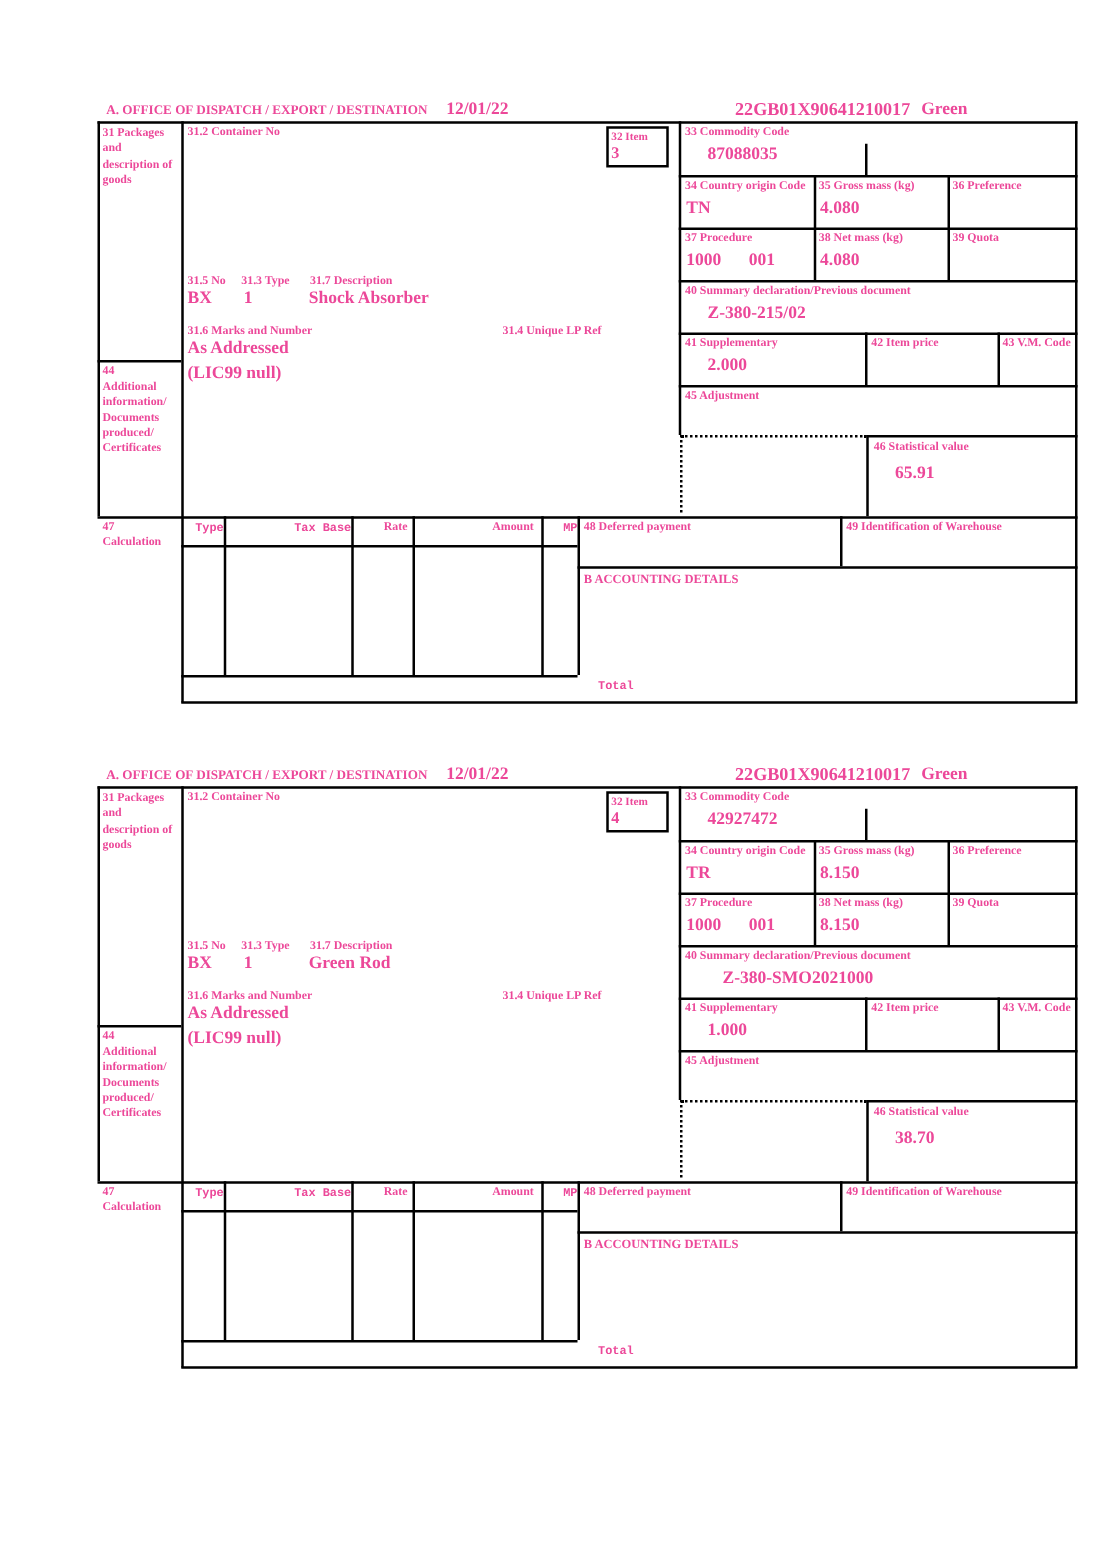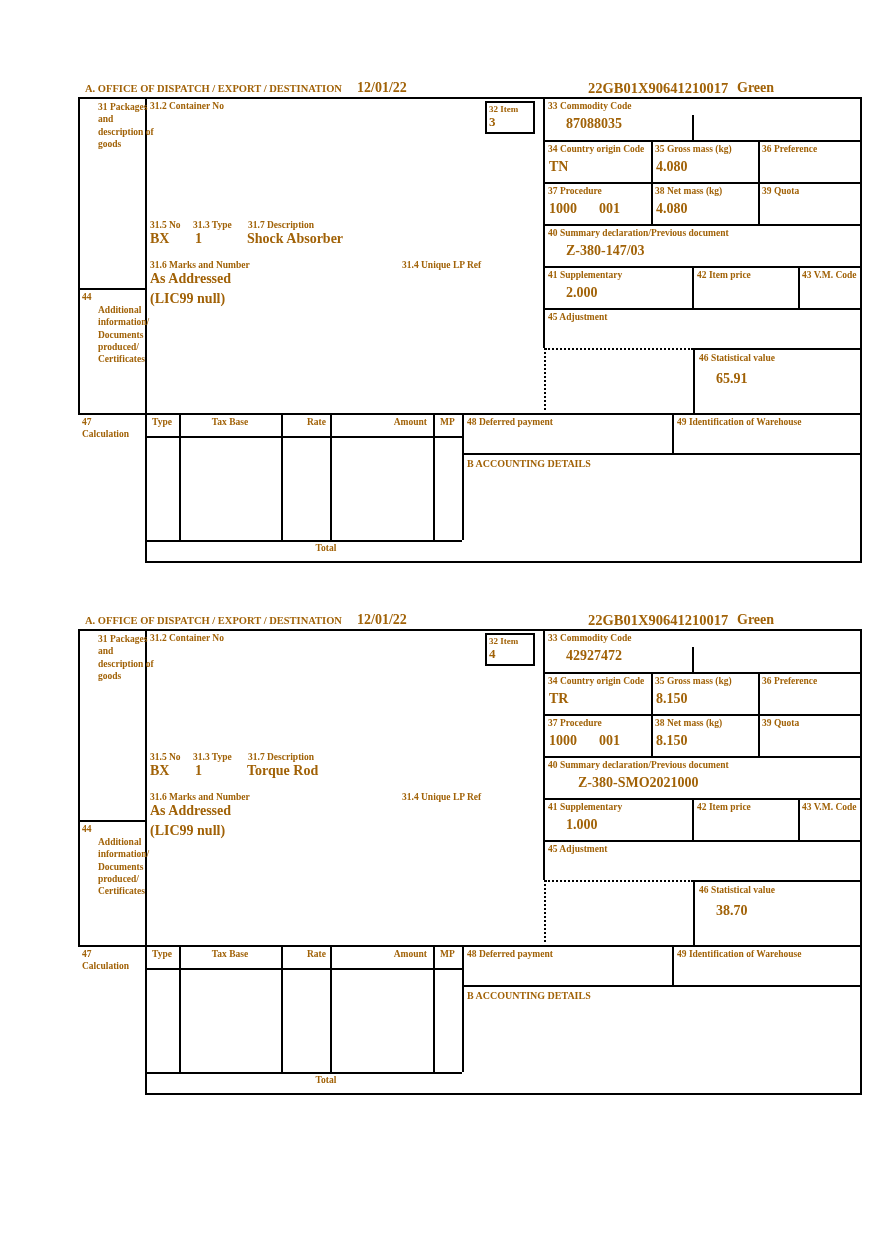--- a/index.html
+++ b/index.html
@@ -1,30 +1,30 @@
 <!DOCTYPE html>
 <html><head>
 <meta charset="utf-8">
 <style>
   html,body{margin:0;padding:0;background:#fff;}
   #page{position:relative;width:882px;height:1250px;background:#fff;overflow:hidden;
-        font-family:"Liberation Serif","DejaVu Serif",serif;color:#a16207;}
+        font-family:"Liberation Serif","DejaVu Serif",serif;color:#ec4899;}
   .sec{position:absolute;left:78px;width:784px;height:482px;}
   .sec div{position:absolute;}
   .lbl{font-size:9.5px;font-weight:bold;line-height:1.2;white-space:nowrap;}
-  .lblw{font-size:9.5px;font-weight:bold;line-height:1.3;white-space:normal;margin-left:16px;}
+  .lblw{font-size:9.5px;font-weight:bold;line-height:1.3;white-space:normal;}
   .val{font-size:14px;font-weight:bold;white-space:nowrap;}
   .hline{height:0;border-top:2px solid #000;}
   .vline{width:0;border-left:2px solid #000;}
   .hdot{height:0;border-top:2px dotted #000;}
   .vdot{width:0;border-left:2px dotted #000;}
   .box{border:2px solid #000;}
   .office{font-size:10.5px;font-weight:bold;white-space:nowrap;}
   .bhead{font-size:10px;font-weight:bold;white-space:nowrap;}
-  .ctr{text-align:center;}
+  .ctr{text-align:right;font-family:Liberation Mono, monospace;}
   .rgt{text-align:right;}
 </style>
 </head>
 <body>
 
 <div id="page">
   <div class="sec" style="top: 80px;">
 
     <div class="office" style="left:7px;top:3px">A.  OFFICE OF DISPATCH / EXPORT / DESTINATION</div>
     <div class="val" style="left:279px;top:0px">12/01/22</div>
@@ -96,21 +96,21 @@
     <div class="lbl" style="left:684px;top:64px">36 Preference</div>
 
     <div class="lbl" style="left:470px;top:106px">37 Procedure</div>
     <div class="val" style="left:471px;top:121px">1000</div>
     <div class="val" style="left:521px;top:121px">001</div>
     <div class="lbl" style="left:577px;top:106px">38 Net mass (kg)</div>
     <div class="val" style="left:578px;top:121px">4.080</div>
     <div class="lbl" style="left:684px;top:106px">39 Quota</div>
 
     <div class="lbl" style="left:470px;top:148px">40 Summary declaration/Previous document</div>
-    <div class="val" style="left:488px;top:163px">Z-380-147/03</div>
+    <div class="val" style="left:488px;top:163px">Z-380-215/02</div>
 
     <div class="lbl" style="left:470px;top:190px">41 Supplementary</div>
     <div class="val" style="left:488px;top:205px">2.000</div>
     <div class="lbl" style="left:619px;top:190px">42 Item price</div>
     <div class="lbl" style="left:724px;top:190px">43 V.M. Code</div>
 
     <div class="lbl" style="left:470px;top:232px">45 Adjustment</div>
 
     <div class="lbl" style="left:621px;top:273px">46 Statistical value</div>
     <div class="val" style="left:638px;top:291px">65.91</div>
@@ -173,21 +173,21 @@
     <div class="lblw" style="left:4px;top:21px;width:58px">31 Packages and description of goods</div>
     <div class="lbl" style="left:4px;top:212px">44</div>
     <div class="lblw" style="left:4px;top:224px;width:58px">Additional information/ Documents produced/ Certificates</div>
 
     <div class="lbl" style="left:72px;top:21px">31.2 Container No</div>
     <div class="lbl" style="left:72px;top:140px">31.5 No</div>
     <div class="lbl" style="left:115px;top:140px">31.3 Type</div>
     <div class="lbl" style="left:170px;top:140px">31.7 Description</div>
     <div class="val" style="left:72px;top:151px">BX</div>
     <div class="val" style="left:117px;top:151px">1</div>
-    <div class="val" style="left:169px;top:151px">Torque Rod</div>
+    <div class="val" style="left:169px;top:151px">Green Rod</div>
     <div class="lbl" style="left:72px;top:180px">31.6 Marks and Number</div>
     <div class="lbl" style="left:324px;top:180px">31.4 Unique LP Ref</div>
     <div class="val" style="left:72px;top:191px">As Addressed</div>
     <div class="val" style="left:72px;top:211px">(LIC99 null)</div>
 
     <div class="box" style="left:407px;top:21px;width:46px;height:29px">
       <div class="lbl" style="left:2px;top:1px;font-size:9px">32 Item</div>
       <div class="val" style="left:2px;top:11px;font-size:13px">4</div>
     </div>
 

